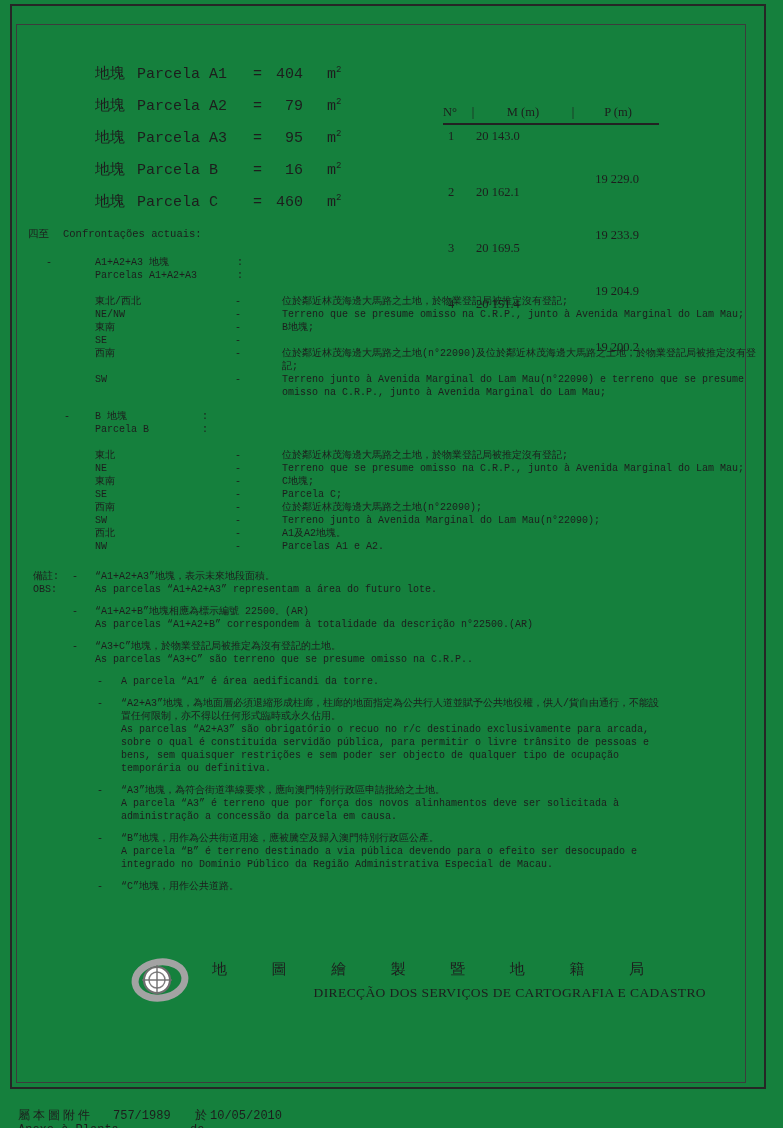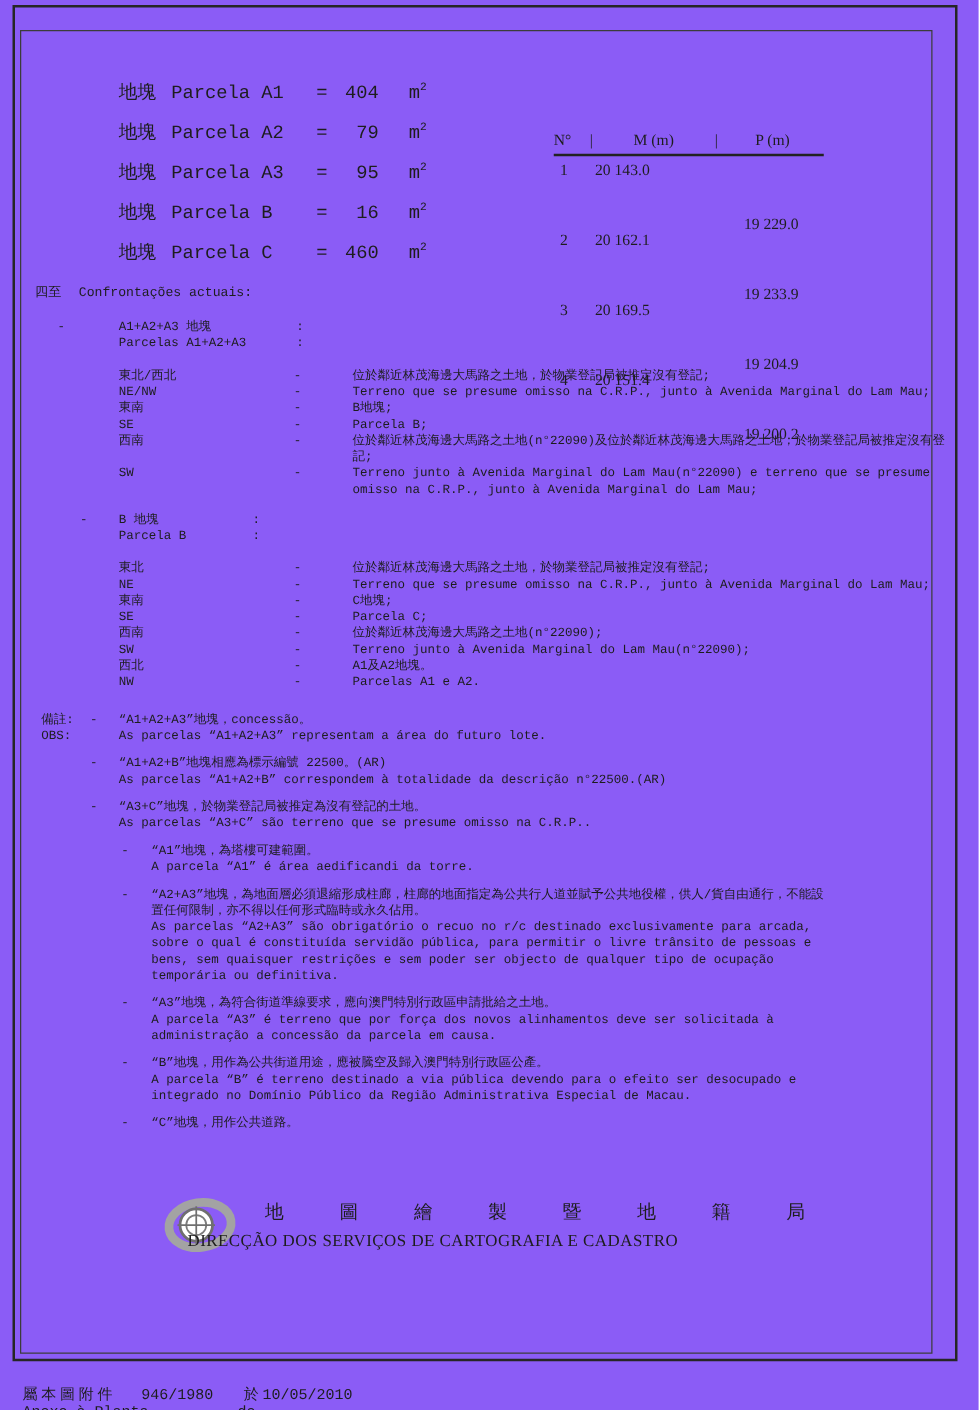--- a/index.html
+++ b/index.html
@@ -1,16 +1,16 @@
 <!DOCTYPE html>
 <html><head>
 <meta charset="utf-8">
 <style>
   html,body{margin:0;padding:0;background:#fff;}
-  .page{position:relative;width:783px;height:1128px;background:#8b5cf6;overflow:hidden;
+  .page{position:relative;width:783px;height:1128px;background:#15803d;overflow:hidden;
         font-family:"Liberation Mono","DejaVu Sans Mono",monospace;color:#1d1d1d;}
   .border-outer{position:absolute;left:10px;top:4px;width:756px;height:1085px;
         border:2px solid #262626;box-sizing:border-box;}
   .border-inner{position:absolute;left:16px;top:24px;width:730px;height:1059px;
         border:1px solid #3c3c3c;box-sizing:border-box;}
 
   
   .parcels{position:absolute;left:95px;top:64px;}
   .parcel-row{display:flex;align-items:baseline;height:32px;font-size:15px;white-space:pre;}
   .parcel-cjk{width:42px;flex:none;}
@@ -62,21 +62,21 @@
   .oi-dash{width:23px;flex:none;}
   .lvl2 .oi-dash{width:24px;}
   .oi-lines{width:650px;}
   .lvl2 .oi-lines{width:545px;}
 
   
   .agency-logo{position:absolute;left:131px;top:956px;}
   .agency-cjk{position:absolute;left:212px;top:960px;width:432px;display:flex;
         justify-content:space-between;font-family:"Liberation Serif","DejaVu Serif",serif;
         font-size:15px;}
-  .agency-pt{position:absolute;left:150px;top:985px;width:556px;text-align:left;
+  .agency-pt{position:absolute;left:150px;top:985px;width:556px;text-align:right;
         font-family:"Liberation Serif","DejaVu Serif",serif;font-size:13.5px;letter-spacing:.4px;}
 
   
   .annotation{position:absolute;left:18px;top:1093px;width:420px;font-size:12px;line-height:14px;margin-top:16px;}
   .ann-line{position:relative;height:14px;}
   .ann-cjk{position:absolute;left:0;letter-spacing:3px;}
   .ann-num{position:absolute;left:95px;}
   .ann-at{position:absolute;left:177px;}
   .ann-date{position:absolute;left:192px;text-align:right;}
   .ann-pt{position:absolute;left:0;}
@@ -158,21 +158,20 @@
           <span class="cr-text">Terreno que se presume omisso na C.R.P., junto à Avenida Marginal do Lam Mau;</span>
         </div>
         <div class="conf-row">
           <span class="cr-dir">東南</span>
           <span class="cr-dash">-</span>
           <span class="cr-text">B地塊;</span>
         </div>
         <div class="conf-row">
           <span class="cr-dir">SE</span>
           <span class="cr-dash">-</span>
-          <span class="cr-text">Parcela B;</span>
         </div>
         <div class="conf-row">
           <span class="cr-dir">西南</span>
           <span class="cr-dash">-</span>
           <span class="cr-text">位於鄰近林茂海邊大馬路之土地(n°22090)及位於鄰近林茂海邊大馬路之土地，於物業登記局被推定沒有登記;</span>
         </div>
         <div class="conf-row">
           <span class="cr-dir">SW</span>
           <span class="cr-dash">-</span>
           <span class="cr-text">Terreno junto à Avenida Marginal do Lam Mau(n°22090) e terreno que se presume omisso na C.R.P., junto à Avenida Marginal do Lam Mau;</span>
@@ -237,42 +236,41 @@
 
   <div class="obs">
     <div class="obs-labels">
       <div>備註:</div>
       <div>OBS:</div>
     </div>
     <div class="obs-items" id="obs-items">
         <div class="obs-item lvl1">
           <span class="oi-dash">-</span>
           <div class="oi-lines">
-            <div class="oi-cjk">“A1+A2+A3”地塊，concessão。</div>
+            <div class="oi-cjk">“A1+A2+A3”地塊，表示未來地段面積。</div>
             <div class="oi-pt">As parcelas “A1+A2+A3” representam a área do futuro lote.</div>
           </div>
         </div>
         <div class="obs-item lvl1">
           <span class="oi-dash">-</span>
           <div class="oi-lines">
             <div class="oi-cjk">“A1+A2+B”地塊相應為標示編號 22500。(AR)</div>
             <div class="oi-pt">As parcelas “A1+A2+B” correspondem à totalidade da descrição n°22500.(AR)</div>
           </div>
         </div>
         <div class="obs-item lvl1">
           <span class="oi-dash">-</span>
           <div class="oi-lines">
             <div class="oi-cjk">“A3+C”地塊，於物業登記局被推定為沒有登記的土地。</div>
             <div class="oi-pt">As parcelas “A3+C” são terreno que se presume omisso na C.R.P..</div>
           </div>
         </div>
         <div class="obs-item lvl2">
           <span class="oi-dash">-</span>
           <div class="oi-lines">
-            <div class="oi-cjk">“A1”地塊，為塔樓可建範圍。</div>
             <div class="oi-pt">A parcela “A1” é área aedificandi da torre.</div>
           </div>
         </div>
         <div class="obs-item lvl2">
           <span class="oi-dash">-</span>
           <div class="oi-lines">
             <div class="oi-cjk">“A2+A3”地塊，為地面層必須退縮形成柱廊，柱廊的地面指定為公共行人道並賦予公共地役權，供人/貨自由通行，不能設置任何限制，亦不得以任何形式臨時或永久佔用。</div>
             <div class="oi-pt">As parcelas “A2+A3” são obrigatório o recuo no r/c destinado exclusivamente para arcada, sobre o qual é constituída servidão pública, para permitir o livre trânsito de pessoas e bens, sem quaisquer restrições e sem poder ser objecto de qualquer tipo de ocupação temporária ou definitiva.</div>
           </div>
         </div>
@@ -316,21 +314,21 @@
       <span class="agency-char">暨</span>
       <span class="agency-char">地</span>
       <span class="agency-char">籍</span>
       <span class="agency-char">局</span>
     </div>
   <div class="agency-pt">DIRECÇÃO DOS SERVIÇOS DE CARTOGRAFIA E CADASTRO</div>
 
   <div class="annotation">
     <div class="ann-line">
       <span class="ann-cjk">屬本圖附件</span>
-      <span class="ann-num">946/1980</span>
+      <span class="ann-num">757/1989</span>
       <span class="ann-at">於</span>
       <span class="ann-date">10/05/2010</span>
     </div>
     <div class="ann-line">
       <span class="ann-pt">Anexo à Planta</span>
       <span class="ann-de">de</span>
     </div>
   </div>
 </div>
 

